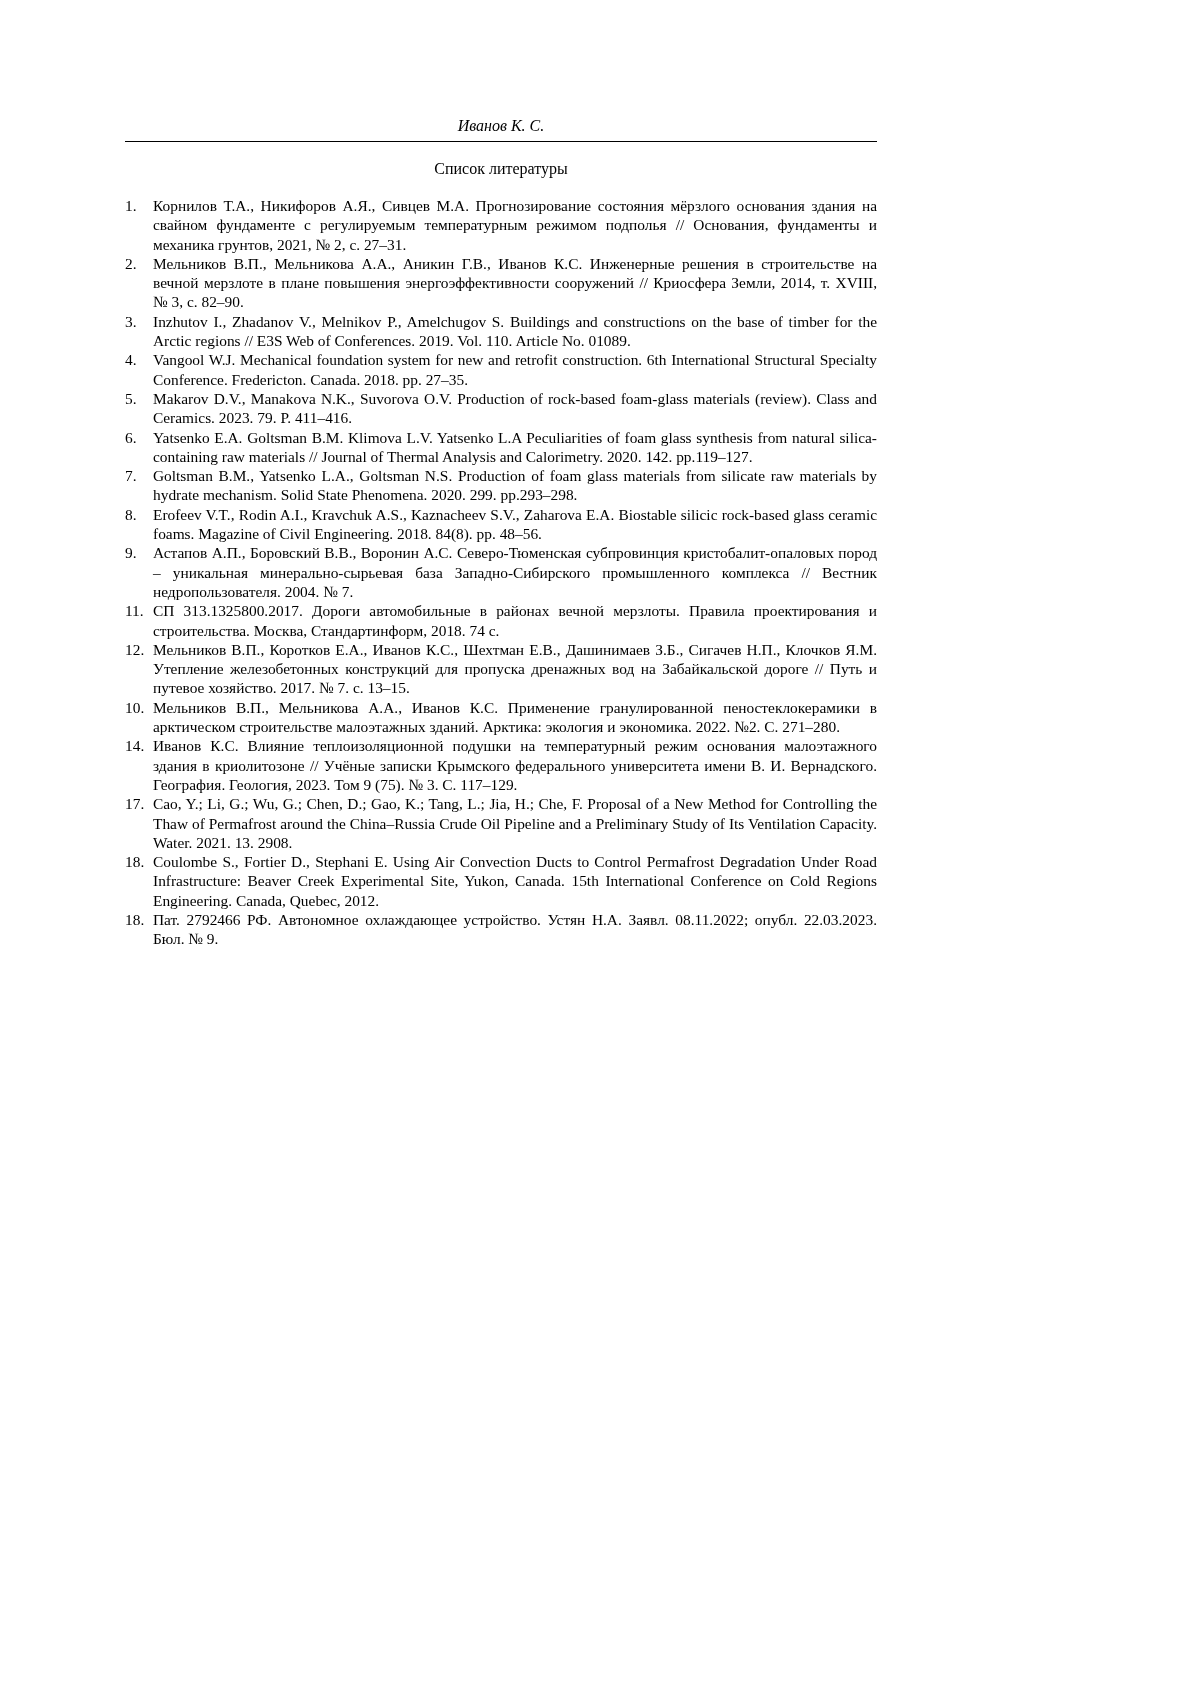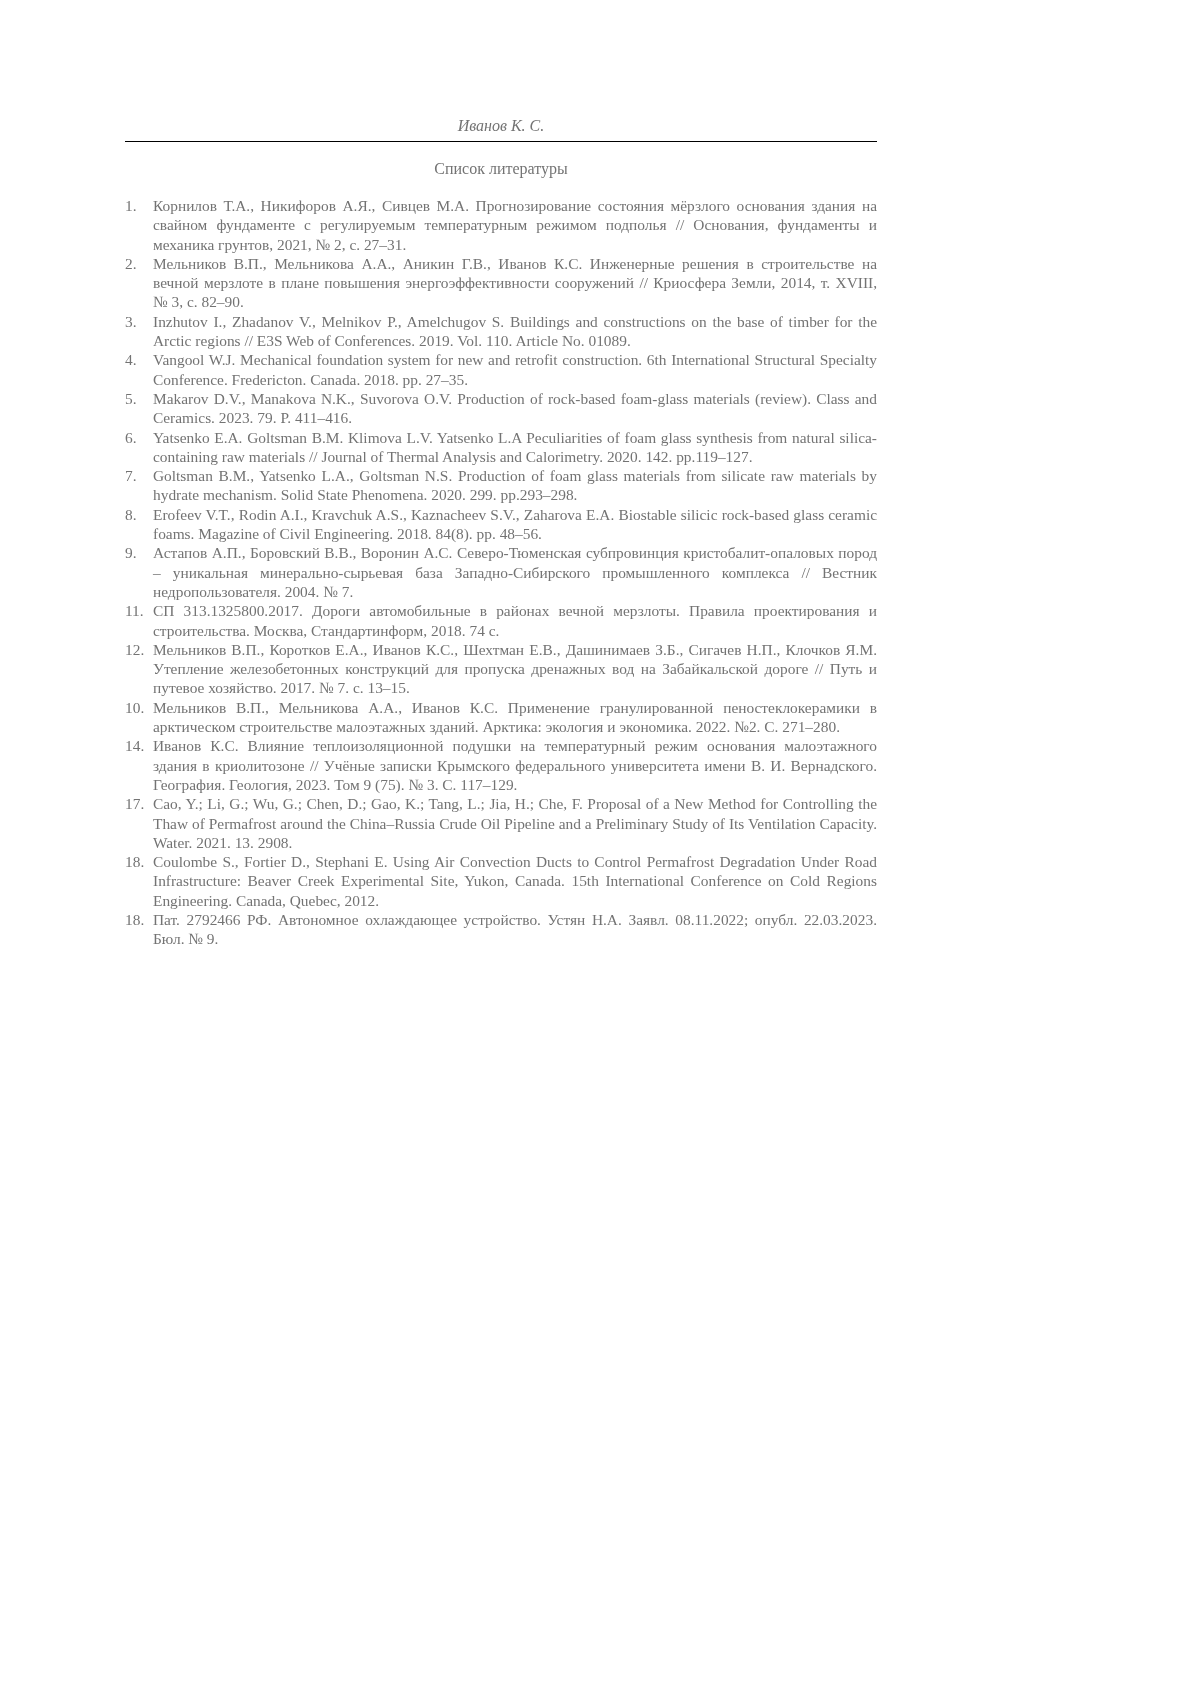--- a/index.html
+++ b/index.html
@@ -6,21 +6,21 @@
     margin: 0;
     padding: 0;
     background: #ffffff;
   }
   .page {
     position: relative;
     width: 1200px;
     height: 1226px;
     background: #ffffff;
     font-family: "Liberation Serif", serif;
-    color: #737373;
+    color: #000000;
     overflow: hidden;
   }
   .content {
     position: absolute;
     left: 125px;
     top: 116px;
     width: 752px;
   }
   .page-header {
     text-align: center;

